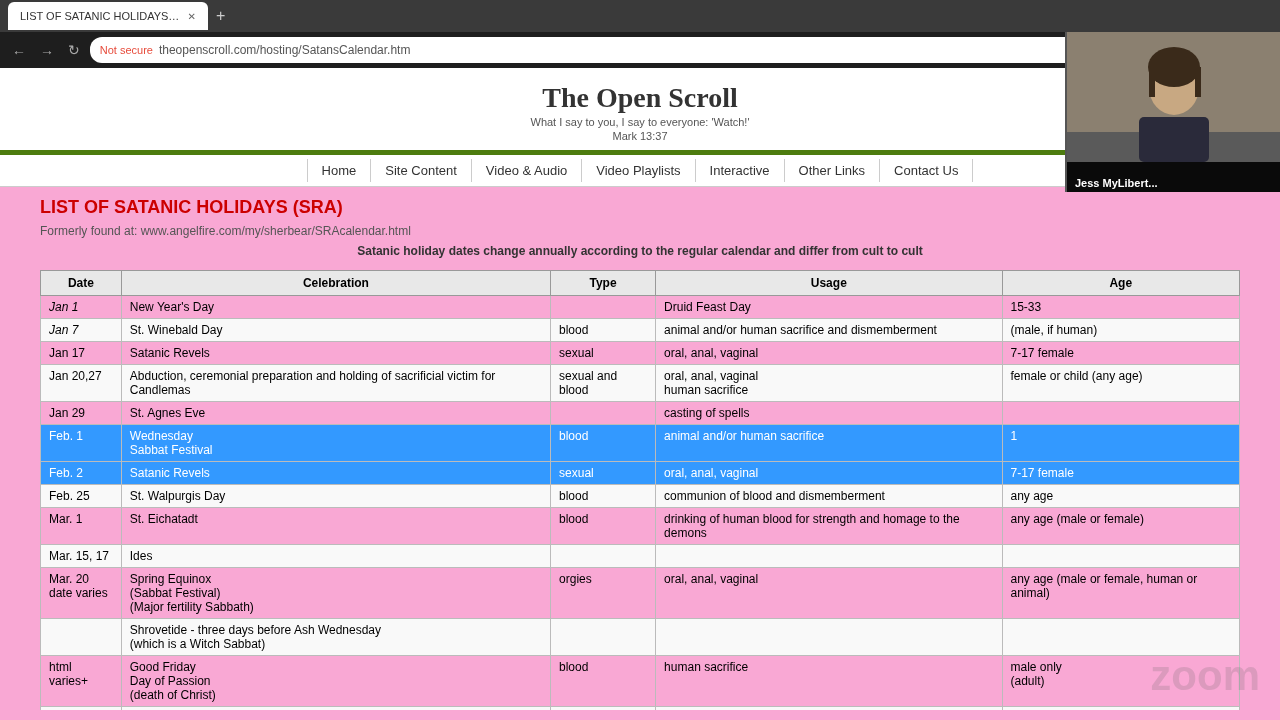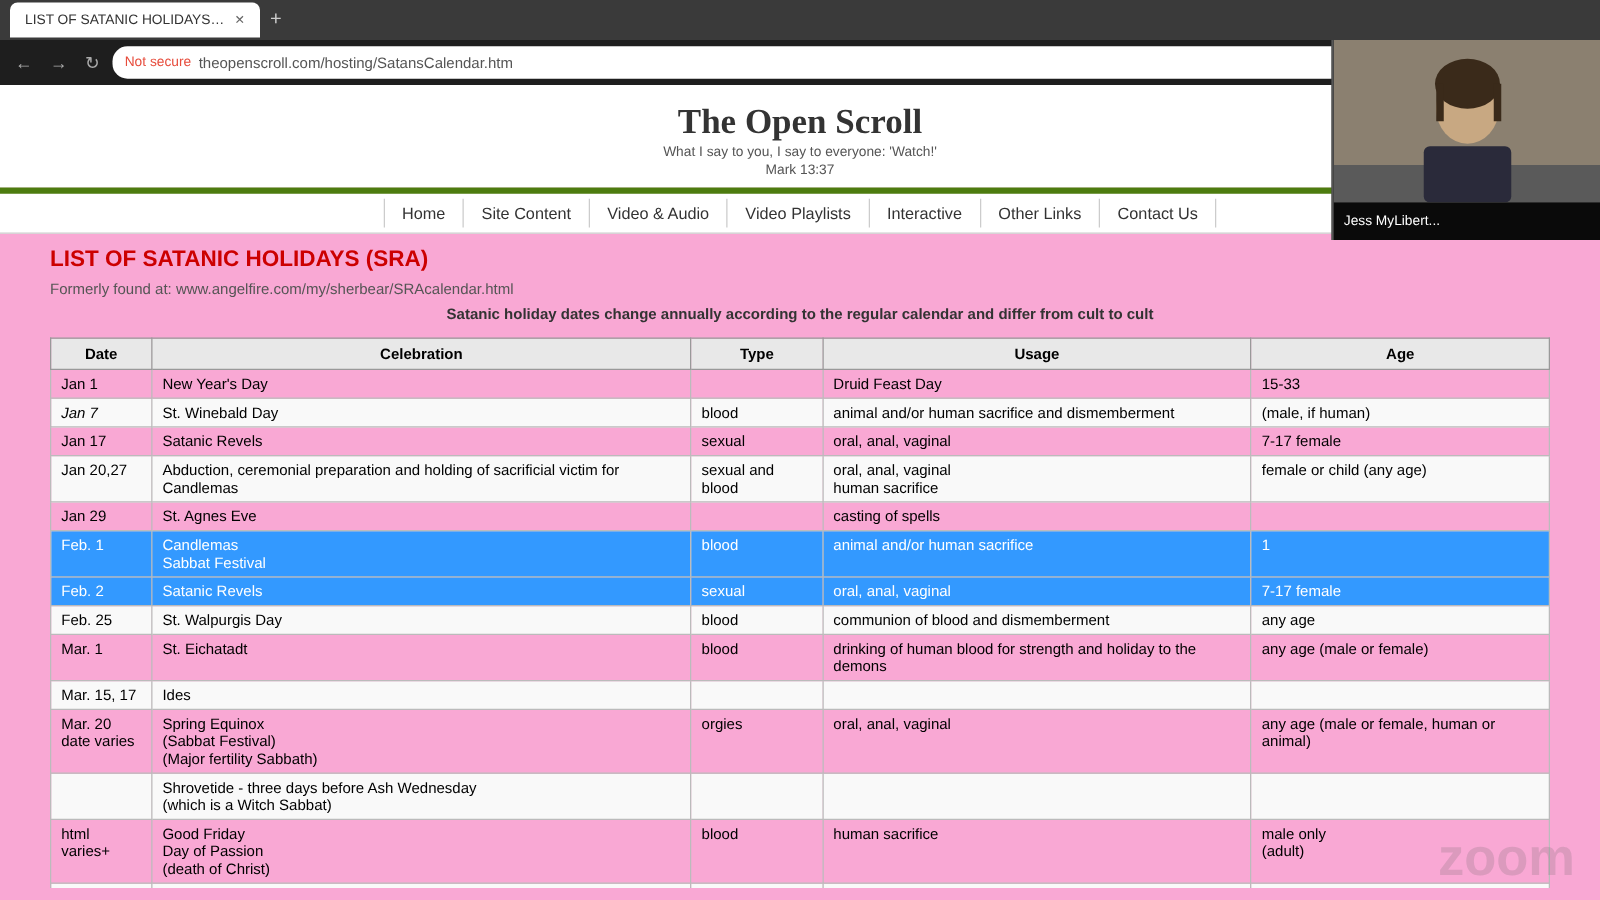--- a/index.html
+++ b/index.html
@@ -45,21 +45,21 @@
     .data-table { width: 100%; border-collapse: collapse; border: 1px solid #999; font-size: 12px; }
     .data-table th { background: #e8e8e8; border: 1px solid #999; padding: 5px 8px; font-weight: bold; text-align: center; }
     .data-table td { border: 1px solid #bbb; padding: 4px 8px; vertical-align: top; }
     .data-table tr:nth-child(even) { background: #f9f9f9; }
     .highlighted-row td { background: #3399ff !important; color: #fff !important; }
 
     
     .video-overlay { position: absolute; top: 32px; right: 0; width: 215px; height: 160px; background: #222; border-left: 2px solid #555; }
     .video-feed { width: 100%; height: 130px; background: #444; overflow: hidden; display: flex; align-items: center; justify-content: center; }
     .video-person { width: 100%; height: 100%; background: linear-gradient(180deg, #8B7355 0%, #6B5A4A 40%, #3a3a3a 100%); position: relative; }
-    .video-name-bar { background: rgba(0,0,0,0.7); color: #fff; font-size: 11px; padding: 3px 8px; height: 30px; display: flex; align-items: center; }
+    .video-name-bar { background: rgba(0,0,0,0.7); color: #fff; font-size: 11px; padding: 3px 8px; height: 30px; display: flex; align-items: flex-end; font-weight: bold; }
 
     
     .content-wrapper { height: calc(720px - 68px - 10px); overflow-y: auto; }
   </style>
 </head>
 <body>
 
 <div class="browser-chrome">
 
   <div class="tab-bar">
@@ -116,21 +116,21 @@
             <tr>
               <th>Date</th>
               <th>Celebration</th>
               <th>Type</th>
               <th>Usage</th>
               <th>Age</th>
             </tr>
           </thead>
           <tbody id="table-body">
           <tr>
-                <td style="white-space: pre-wrap;">Jan 1</td>
+                <td style="white-space: pre-wrap; font-style: italic;">Jan 1</td>
                 <td style="white-space: pre-wrap;">New Year's Day</td>
                 <td style="white-space: pre-wrap;"></td>
                 <td style="white-space: pre-wrap;">Druid Feast Day</td>
                 <td style="white-space: pre-wrap;">15-33</td>
               </tr>
               <tr>
                 <td style="white-space: pre-wrap; font-style: italic;">Jan 7</td>
                 <td style="white-space: pre-wrap;">St. Winebald Day</td>
                 <td style="white-space: pre-wrap;">blood</td>
                 <td style="white-space: pre-wrap;">animal and/or human sacrifice and dismemberment</td>
@@ -153,21 +153,21 @@
               </tr>
               <tr>
                 <td style="white-space: pre-wrap;">Jan 29</td>
                 <td style="white-space: pre-wrap;">St. Agnes Eve</td>
                 <td style="white-space: pre-wrap;"></td>
                 <td style="white-space: pre-wrap;">casting of spells</td>
                 <td style="white-space: pre-wrap;"></td>
               </tr>
               <tr class="highlighted-row">
                 <td style="white-space: pre-wrap;">Feb. 1</td>
-                <td style="white-space: pre-wrap;">Candlemas
+                <td style="white-space: pre-wrap;">Wednesday
 Sabbat Festival</td>
                 <td style="white-space: pre-wrap;">blood</td>
                 <td style="white-space: pre-wrap;">animal and/or human sacrifice</td>
                 <td style="white-space: pre-wrap;">1</td>
               </tr>
               <tr class="highlighted-row">
                 <td style="white-space: pre-wrap;">Feb. 2</td>
                 <td style="white-space: pre-wrap;">Satanic Revels</td>
                 <td style="white-space: pre-wrap;">sexual</td>
                 <td style="white-space: pre-wrap;">oral, anal, vaginal</td>
@@ -177,21 +177,21 @@
                 <td style="white-space: pre-wrap;">Feb. 25</td>
                 <td style="white-space: pre-wrap;">St. Walpurgis Day</td>
                 <td style="white-space: pre-wrap;">blood</td>
                 <td style="white-space: pre-wrap;">communion of blood and dismemberment</td>
                 <td style="white-space: pre-wrap;">any age</td>
               </tr>
               <tr>
                 <td style="white-space: pre-wrap;">Mar. 1</td>
                 <td style="white-space: pre-wrap;">St. Eichatadt</td>
                 <td style="white-space: pre-wrap;">blood</td>
-                <td style="white-space: pre-wrap;">drinking of human blood for strength and holiday to the demons</td>
+                <td style="white-space: pre-wrap;">drinking of human blood for strength and homage to the demons</td>
                 <td style="white-space: pre-wrap;">any age (male or female)</td>
               </tr>
               <tr>
                 <td style="white-space: pre-wrap;">Mar. 15, 17</td>
                 <td style="white-space: pre-wrap;">Ides</td>
                 <td style="white-space: pre-wrap;"></td>
                 <td style="white-space: pre-wrap;"></td>
                 <td style="white-space: pre-wrap;"></td>
               </tr>
               <tr>
@@ -252,13 +252,13 @@
         <rect x="82" y="35" width="6" height="30" fill="#3a2a1a"></rect>
         <rect x="128" y="35" width="6" height="30" fill="#3a2a1a"></rect>
       </svg>
     </div>
   </div>
   <div class="video-name-bar">
     <span>Jess MyLibert...</span>
   </div>
 </div>
 
-<div style="position:absolute; bottom: 10px; right: 20px; font-size: 42px; font-weight: bold; color: rgba(100,100,100,0.2); font-family: Arial; pointer-events:none;">zoom</div>
+<div style="position:absolute; bottom: 20px; right: 20px; font-size: 42px; font-weight: bold; color: rgba(100,100,100,0.2); font-family: Arial; pointer-events:none;">zoom</div>
 
 </body></html>

